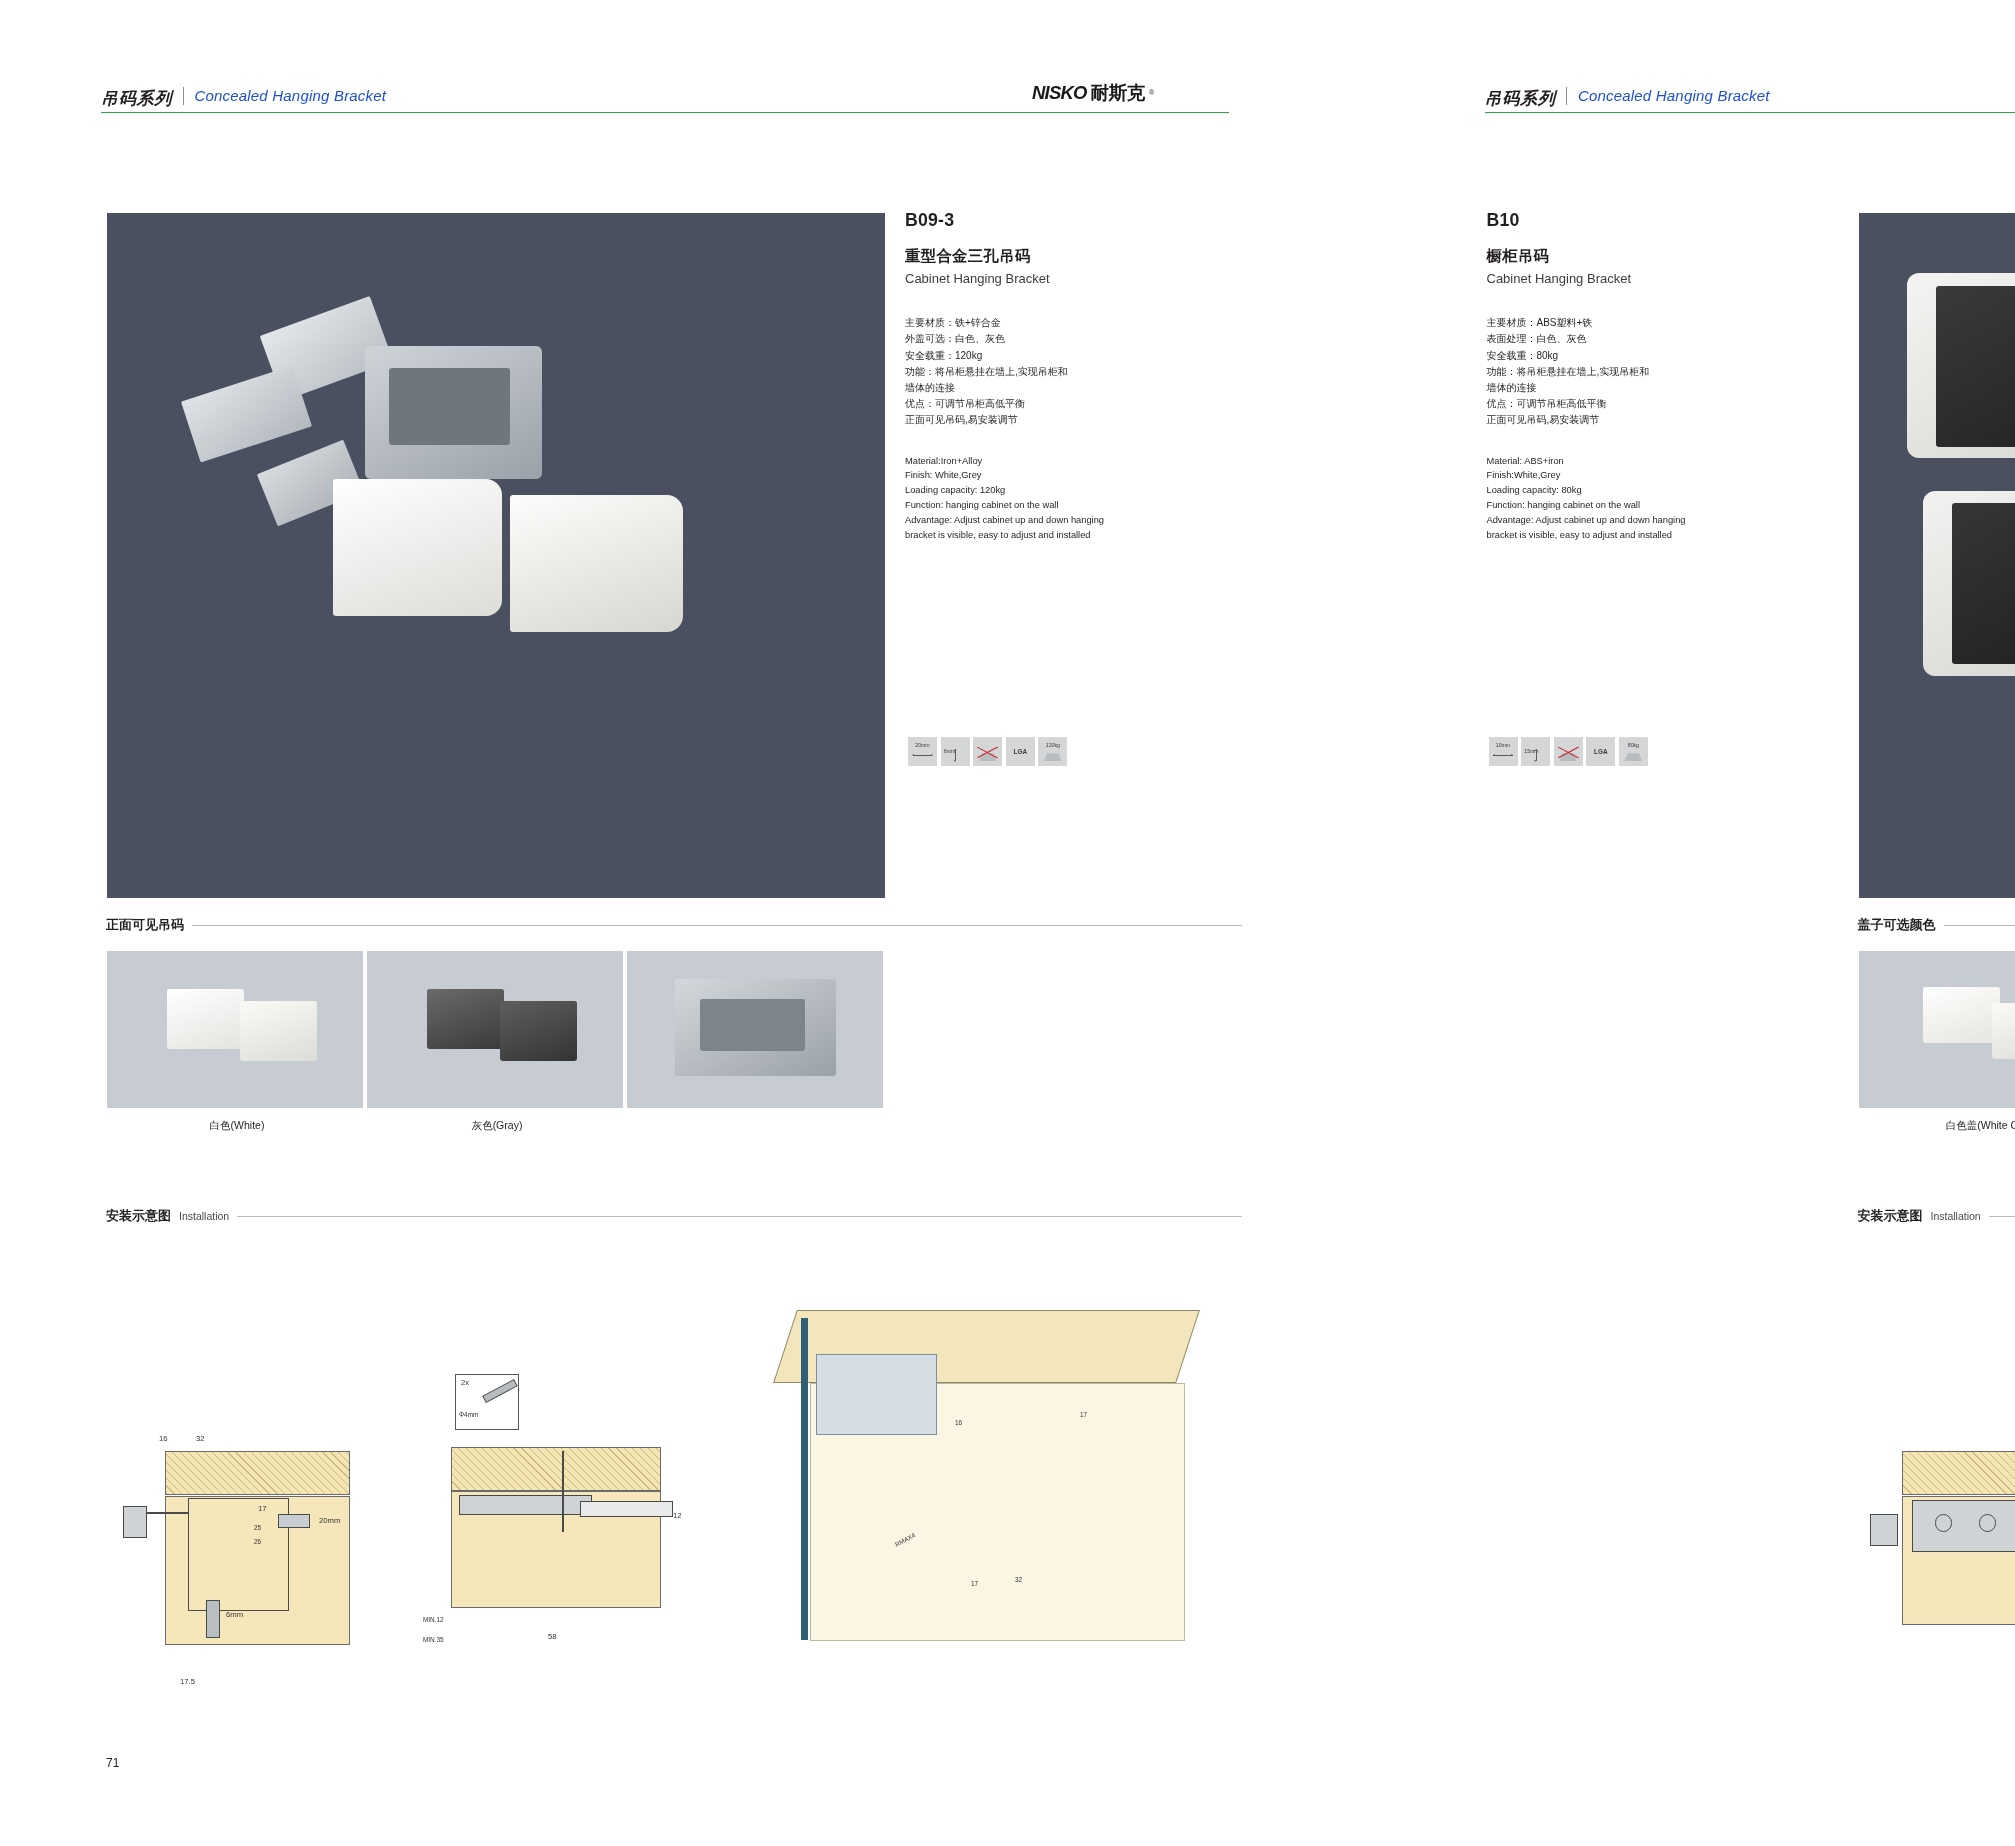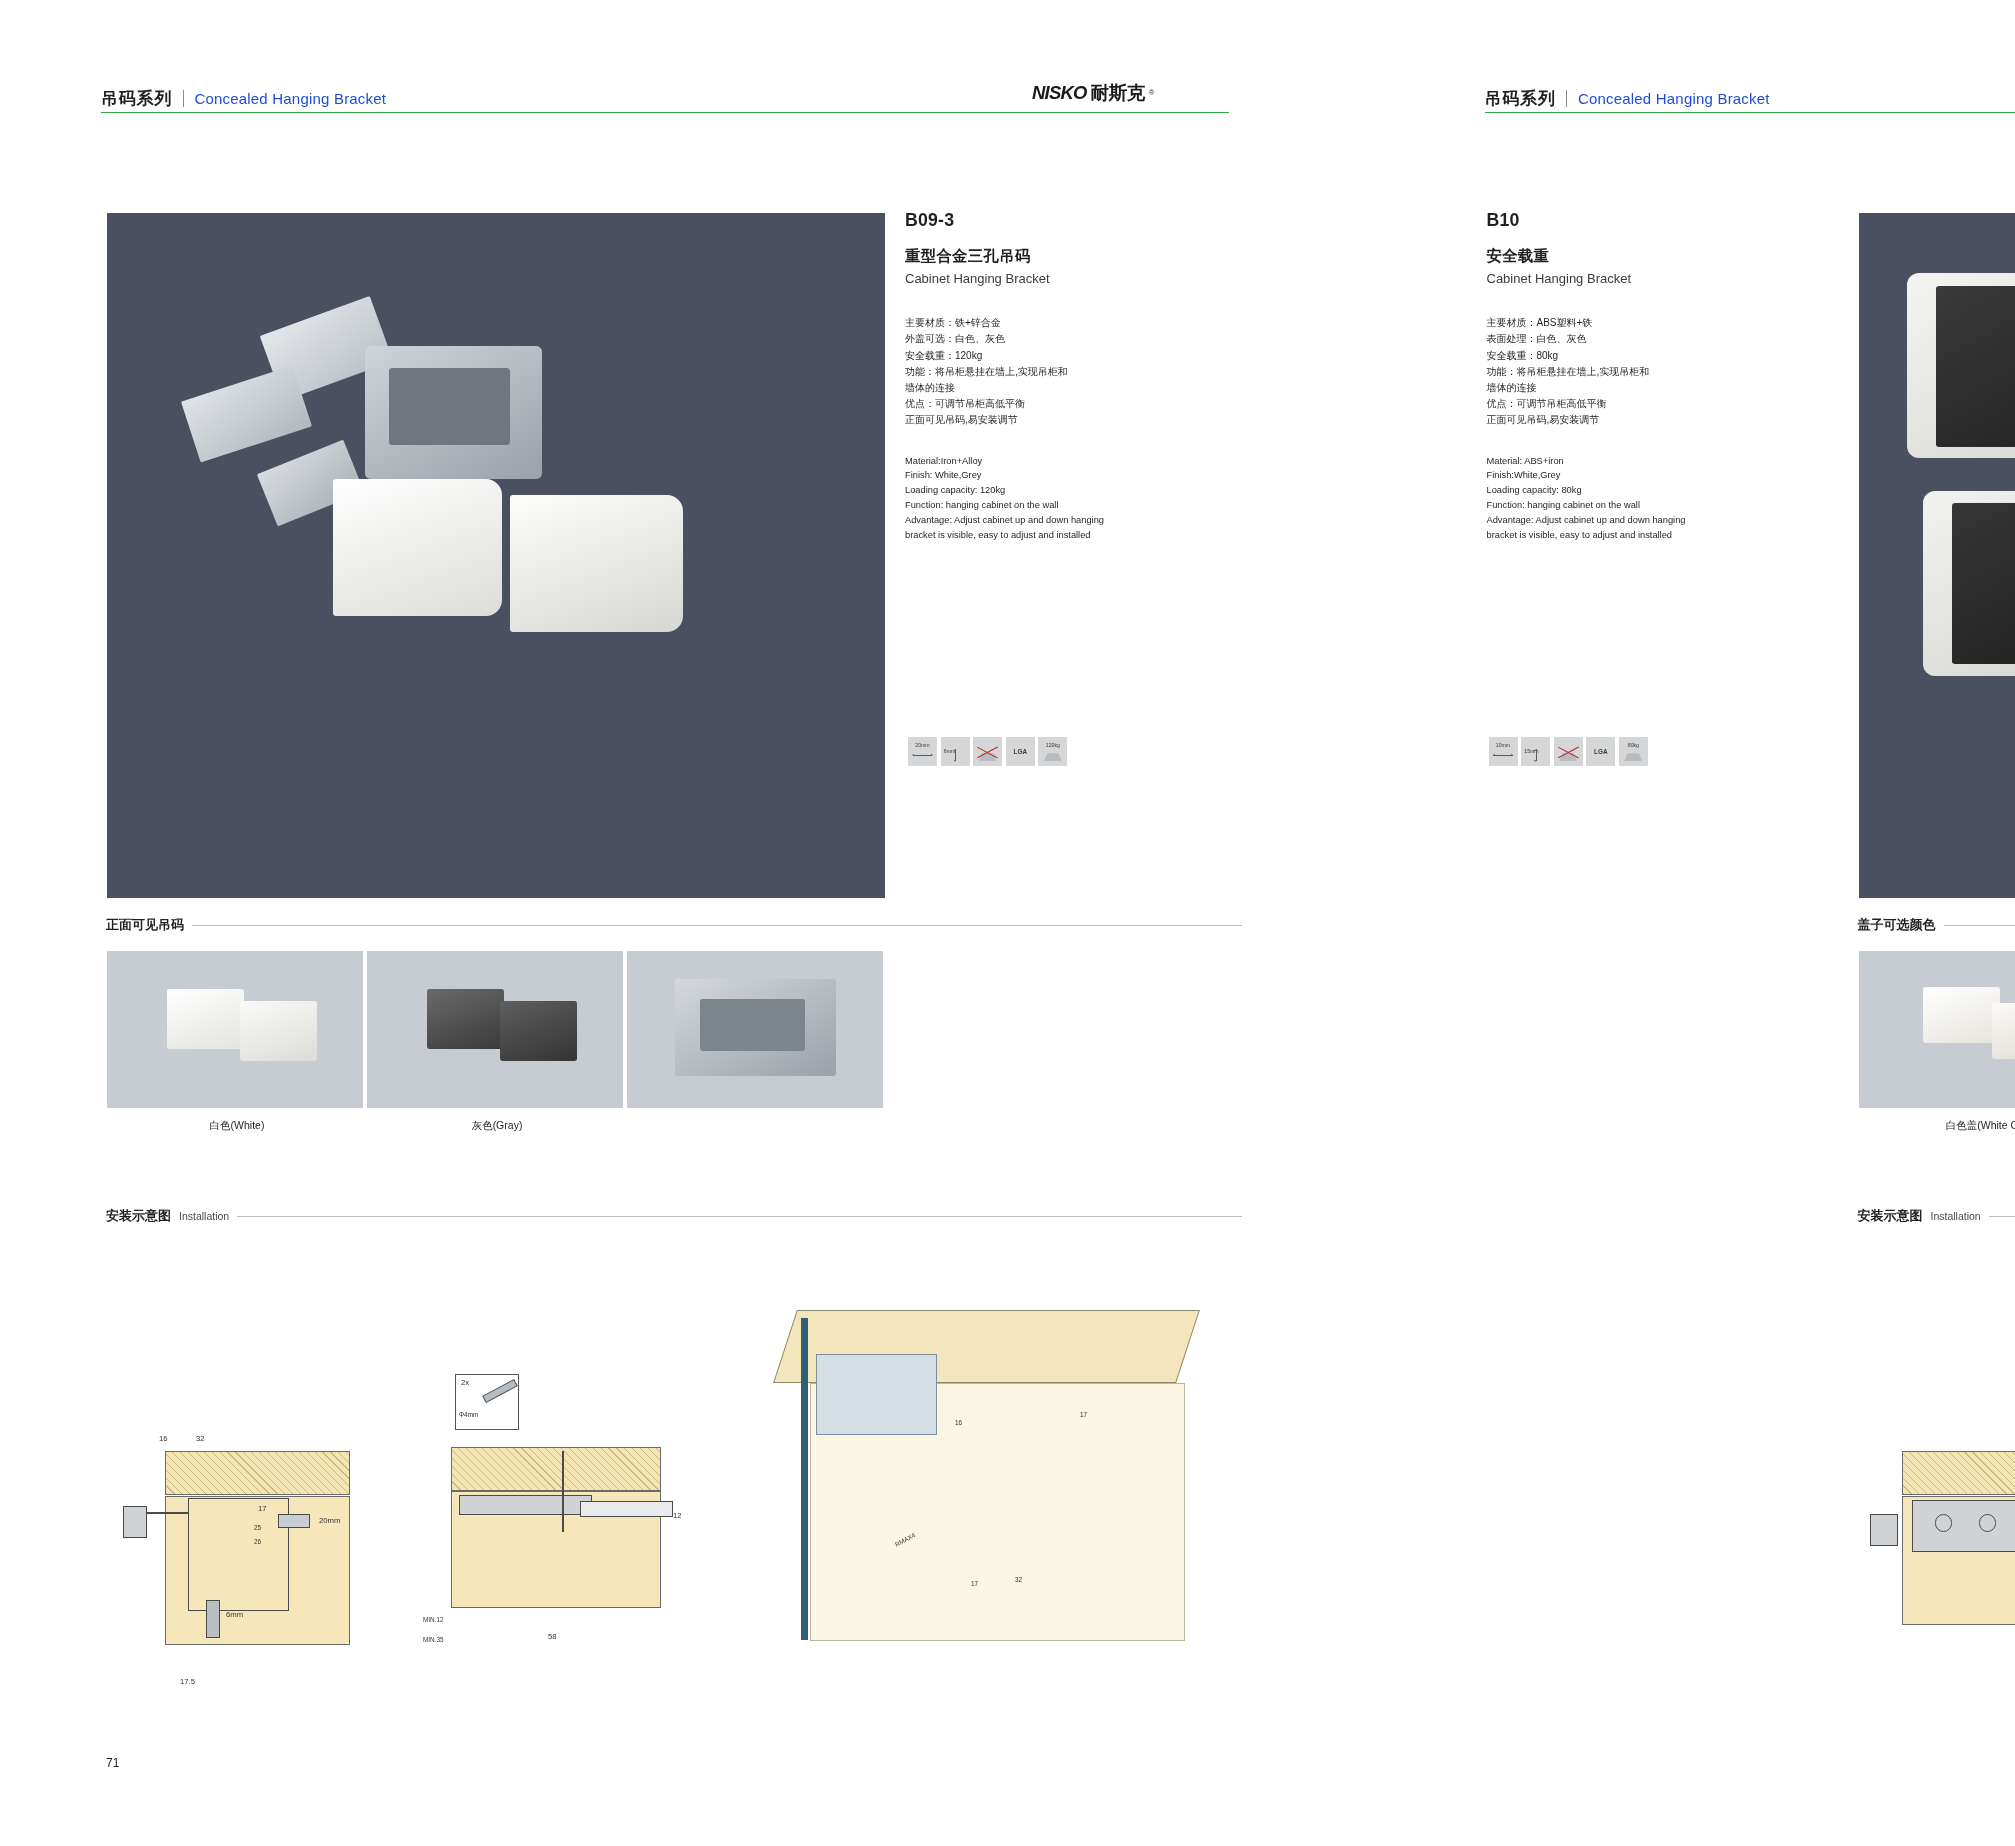--- a/index.html
+++ b/index.html
@@ -11,22 +11,22 @@
     color: #231f20;
   }
   .spread { display: flex; width: 2703px; height: 1847px; }
   .page { position: relative; width: 1352px; height: 1847px; }
 
   
   .page-header {
     position: absolute;
     top: 87px;
     display: flex;
-    align-items: center;
     gap: 0px;
+    font-style: italic;
   }
   .hdr-cn {
     font-size: 17px;
     font-weight: bold;
     letter-spacing: 0.8px;
     color: #231f20;
   }
   .hdr-divider {
     width: 1.2px; height: 17.7px; background: #8d8d8d; margin: 0 10.5px;
   }
@@ -345,21 +345,21 @@
 
     <div class="page-header" style="left:133px;">
       <span class="hdr-cn">吊码系列</span>
       <span class="hdr-divider"></span>
       <span class="hdr-en">Concealed Hanging Bracket</span>
     </div>
     <div class="hdr-rule" style="left:133px; width:1100px;"></div>
 
     <div class="spec" style="left:135px; top:210px; width:363px;">
       <div class="code">B10</div>
-      <div class="title-cn">安全载重</div>
+      <div class="title-cn">橱柜吊码</div>
       <div class="title-en">Cabinet Hanging Bracket</div>
       <div class="spec-cn" style="white-space:pre-line;">主要材质：ABS塑料+铁
 表面处理：白色、灰色
 安全载重：80kg
 功能：将吊柜悬挂在墙上,实现吊柜和
 墙体的连接
 优点：可调节吊柜高低平衡
 正面可见吊码,易安装调节</div>
       <div class="spec-en" style="white-space:pre-line;">Material: ABS+iron
 Finish:White,Grey

